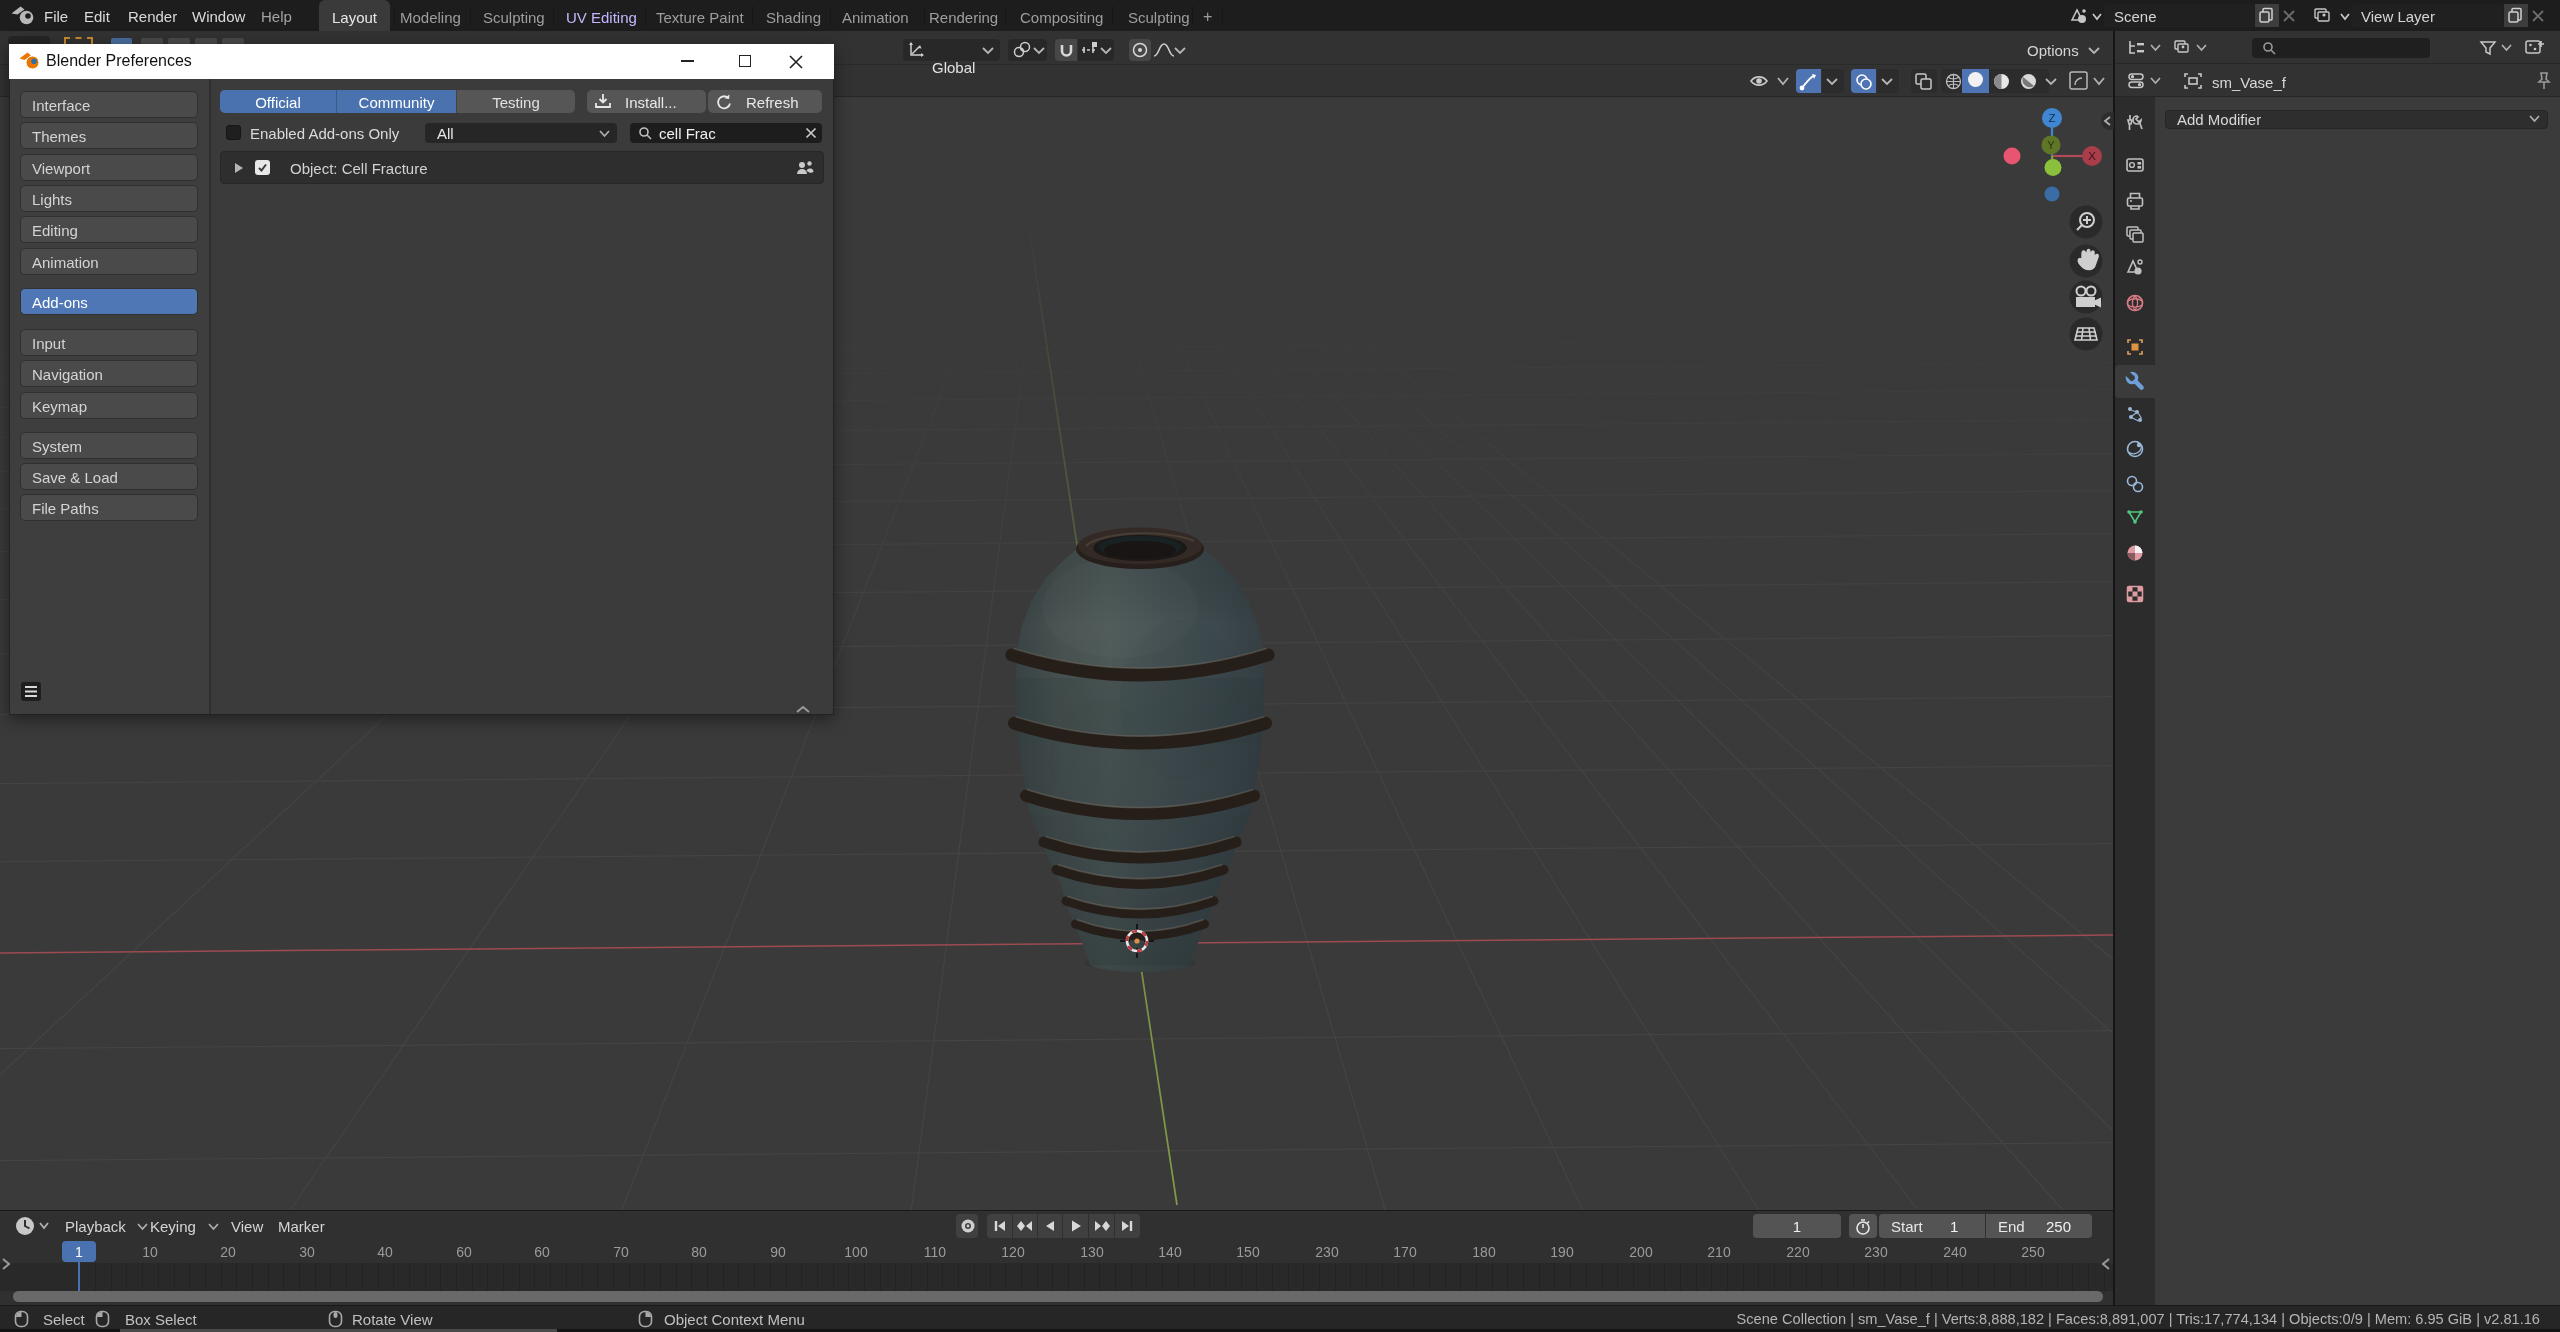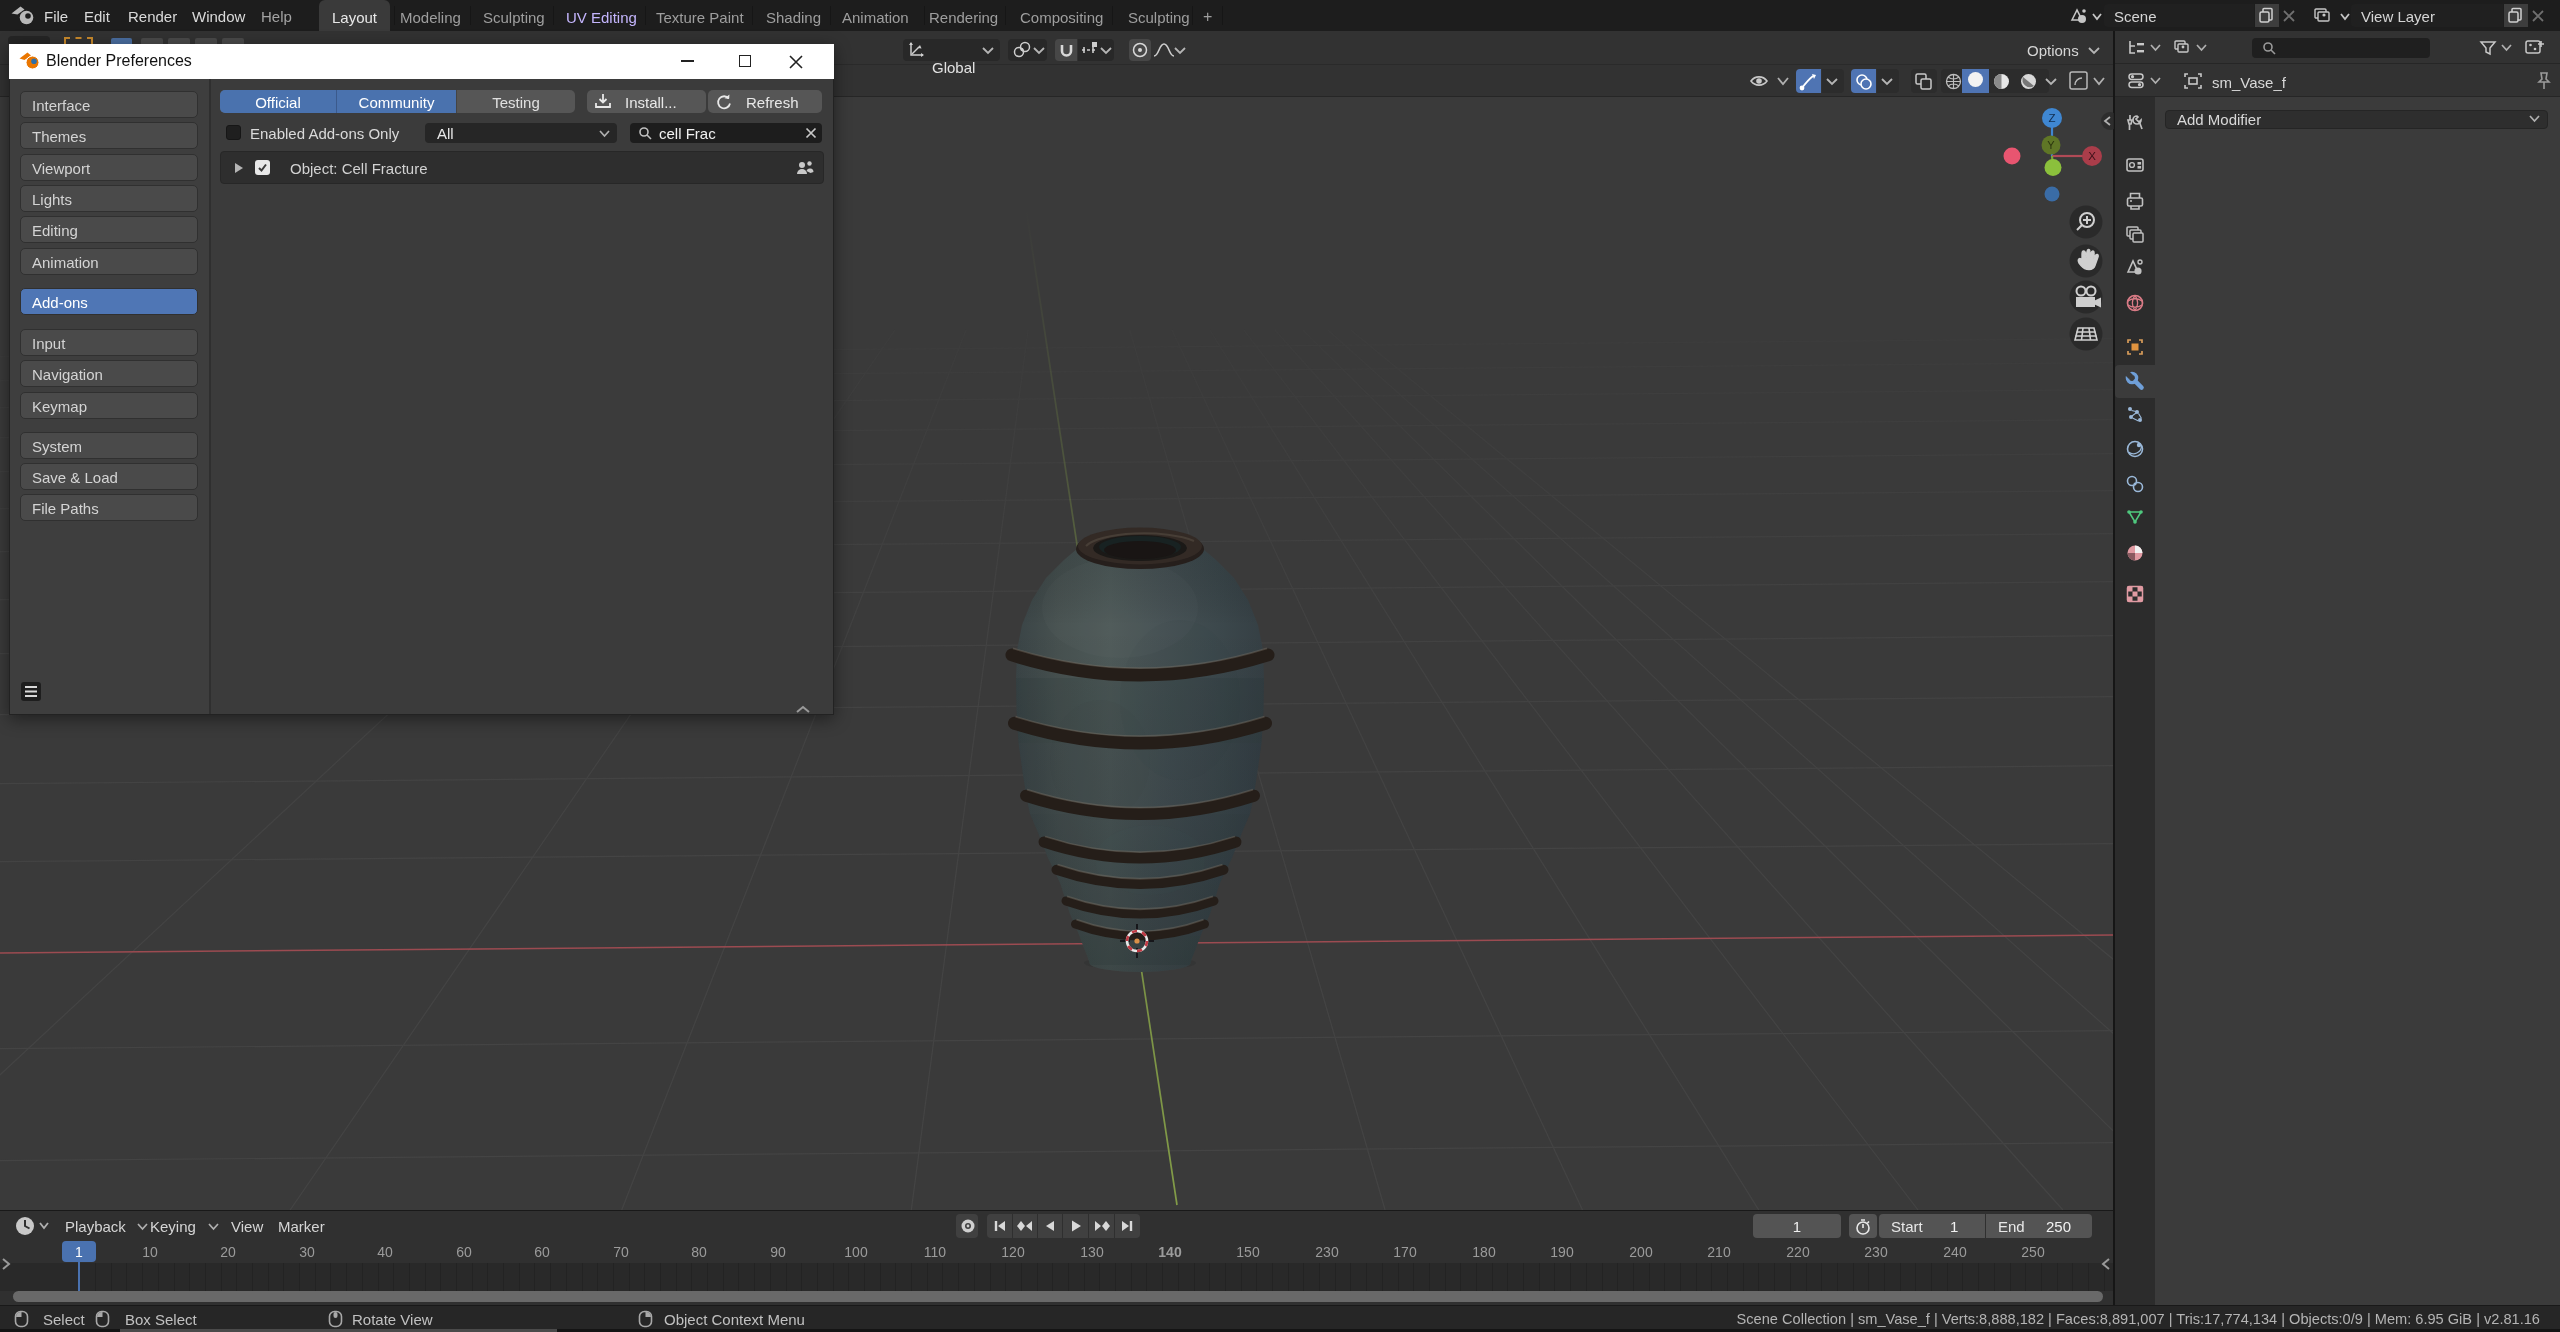--- a/index.html
+++ b/index.html
@@ -462,21 +462,21 @@
     <div class="txt" style="left:371px;top:1245px;width:28px;text-align:center;color:#9b9b9b;font-size:14px;">40</div>
     <div class="txt" style="left:450px;top:1245px;width:28px;text-align:center;color:#9b9b9b;font-size:14px;">60</div>
     <div class="txt" style="left:528px;top:1245px;width:28px;text-align:center;color:#9b9b9b;font-size:14px;">60</div>
     <div class="txt" style="left:607px;top:1245px;width:28px;text-align:center;color:#9b9b9b;font-size:14px;">70</div>
     <div class="txt" style="left:685px;top:1245px;width:28px;text-align:center;color:#9b9b9b;font-size:14px;">80</div>
     <div class="txt" style="left:764px;top:1245px;width:28px;text-align:center;color:#9b9b9b;font-size:14px;">90</div>
     <div class="txt" style="left:842px;top:1245px;width:28px;text-align:center;color:#9b9b9b;font-size:14px;">100</div>
     <div class="txt" style="left:921px;top:1245px;width:28px;text-align:center;color:#9b9b9b;font-size:14px;">110</div>
     <div class="txt" style="left:999px;top:1245px;width:28px;text-align:center;color:#9b9b9b;font-size:14px;">120</div>
     <div class="txt" style="left:1078px;top:1245px;width:28px;text-align:center;color:#9b9b9b;font-size:14px;">130</div>
-    <div class="txt" style="left:1156px;top:1245px;width:28px;text-align:center;color:#9b9b9b;font-size:14px;font-weight:bold;">140</div>
+    <div class="txt" style="left:1156px;top:1245px;width:28px;text-align:center;color:#9b9b9b;font-size:14px;">140</div>
     <div class="txt" style="left:1234px;top:1245px;width:28px;text-align:center;color:#9b9b9b;font-size:14px;">150</div>
     <div class="txt" style="left:1313px;top:1245px;width:28px;text-align:center;color:#9b9b9b;font-size:14px;">230</div>
     <div class="txt" style="left:1391px;top:1245px;width:28px;text-align:center;color:#9b9b9b;font-size:14px;">170</div>
     <div class="txt" style="left:1470px;top:1245px;width:28px;text-align:center;color:#9b9b9b;font-size:14px;">180</div>
     <div class="txt" style="left:1548px;top:1245px;width:28px;text-align:center;color:#9b9b9b;font-size:14px;">190</div>
     <div class="txt" style="left:1627px;top:1245px;width:28px;text-align:center;color:#9b9b9b;font-size:14px;">200</div>
     <div class="txt" style="left:1705px;top:1245px;width:28px;text-align:center;color:#9b9b9b;font-size:14px;">210</div>
     <div class="txt" style="left:1784px;top:1245px;width:28px;text-align:center;color:#9b9b9b;font-size:14px;">220</div>
     <div class="txt" style="left:1862px;top:1245px;width:28px;text-align:center;color:#9b9b9b;font-size:14px;">230</div>
     <div class="txt" style="left:1941px;top:1245px;width:28px;text-align:center;color:#9b9b9b;font-size:14px;">240</div>

